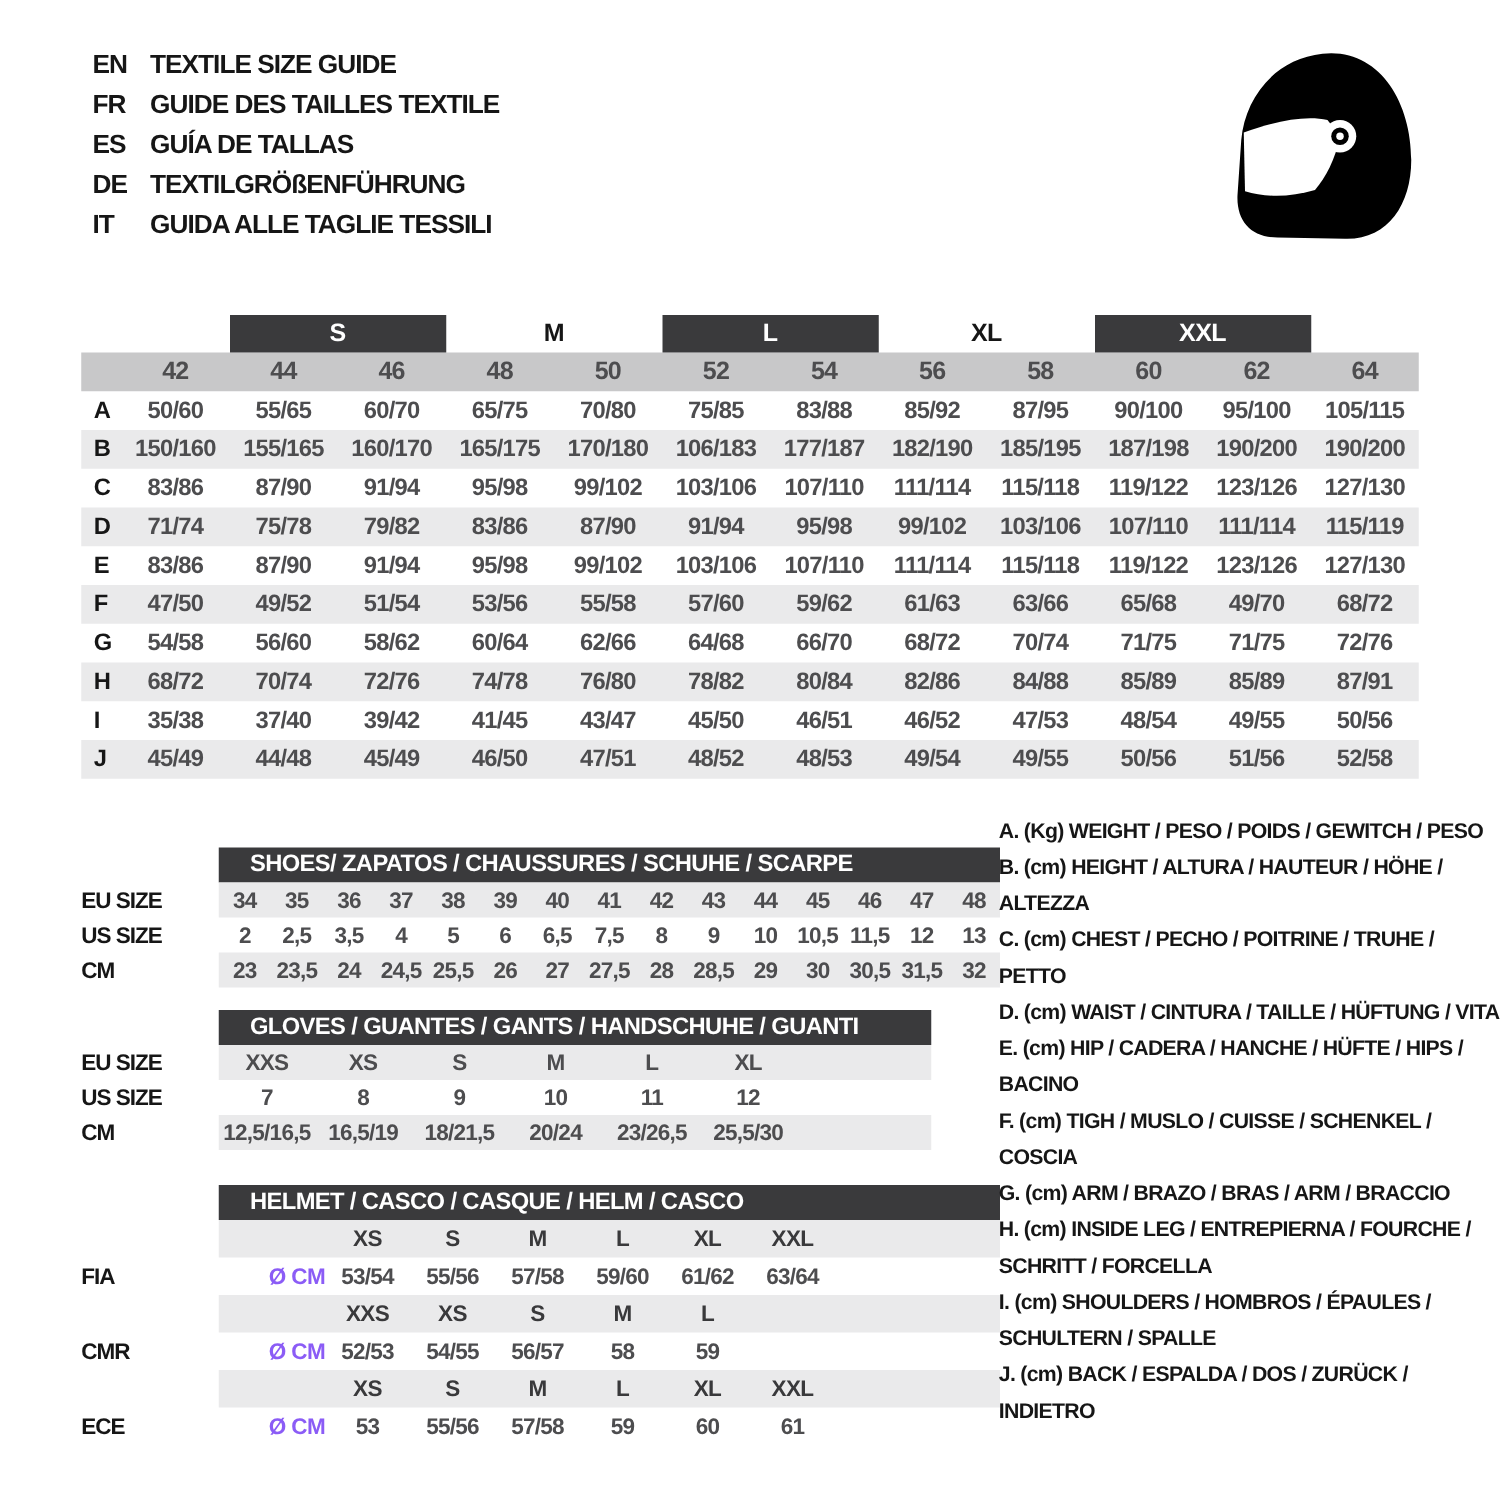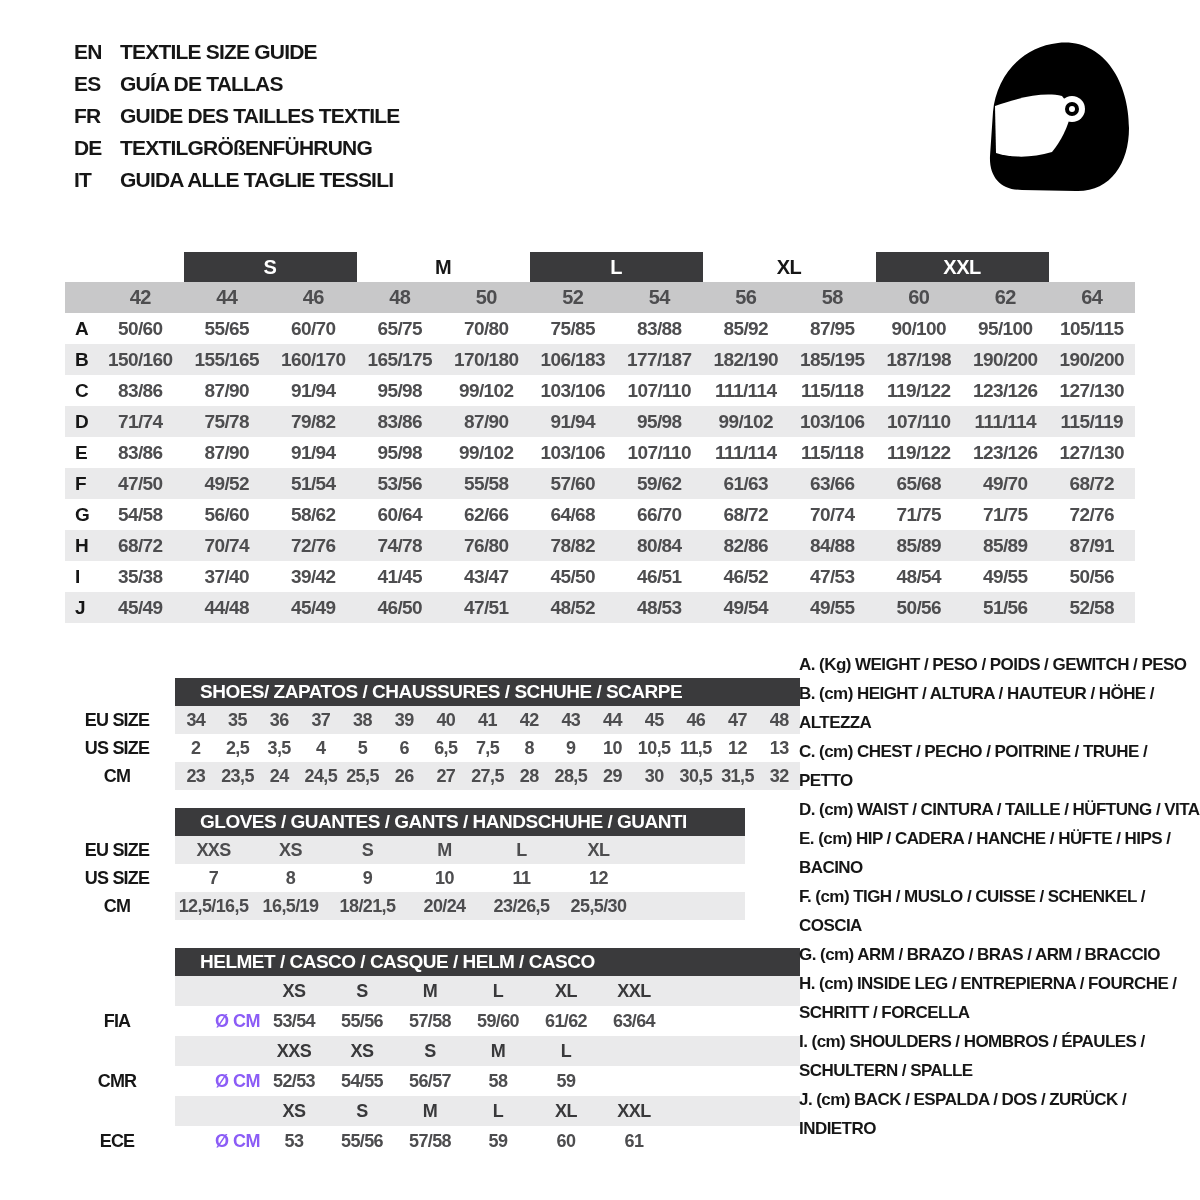--- a/index.html
+++ b/index.html
@@ -29,44 +29,44 @@
   .stripe{background:#eaeaeb;}
 
   
   .sec{position:absolute;}
   .sec-title{height:28px;background:#3a3a3c;color:#ffffff;font-weight:bold;font-size:19px;
              display:flex;align-items:center;padding-left:25px;letter-spacing:-0.5px;white-space:nowrap;}
   .vrow{position:relative;height:28px;display:grid;align-items:center;}
   .vrow .cell{font-size:18px;}
   .szcell{text-align:center;font-weight:bold;font-size:18px;color:#39393b;letter-spacing:-0.5px;}
   .unitcell{text-align:right;font-weight:bold;font-size:18px;color:#8b5cf6;letter-spacing:-0.5px;}
-  .rlabel{position:absolute;left:-110px;width:104px;font-weight:bold;font-size:18px;color:#161616;letter-spacing:-0.8px;white-space:nowrap;text-align:center;}
+  .rlabel{position:absolute;left:-110px;width:104px;font-weight:bold;font-size:18px;color:#161616;letter-spacing:-0.8px;white-space:nowrap;}
   .hrow{height:30px;}
 
   
   .legend{position:absolute;left:799px;top:650px;width:402px;}
   .legend-item{font-weight:bold;font-size:17px;color:#161616;line-height:29px;letter-spacing:-0.55px;}
 </style>
 </head>
 <body>
 
 <div class="page">
 
   <div class="langs" id="langs">
       <div class="lang-row">
         <span class="lang-code">EN</span>
         <span class="lang-title">TEXTILE SIZE GUIDE</span>
       </div>
       <div class="lang-row">
+        <span class="lang-code">FR</span>
+        <span class="lang-title">GUIDE DES TAILLES TEXTILE</span>
+      </div>
+      <div class="lang-row">
         <span class="lang-code">ES</span>
         <span class="lang-title">GUÍA DE TALLAS</span>
-      </div>
-      <div class="lang-row">
-        <span class="lang-code">FR</span>
-        <span class="lang-title">GUIDE DES TAILLES TEXTILE</span>
       </div>
       <div class="lang-row">
         <span class="lang-code">DE</span>
         <span class="lang-title">TEXTILGRÖßENFÜHRUNG</span>
       </div>
       <div class="lang-row">
         <span class="lang-code">IT</span>
         <span class="lang-title">GUIDA ALLE TAGLIE TESSILI</span>
       </div>
     </div>

